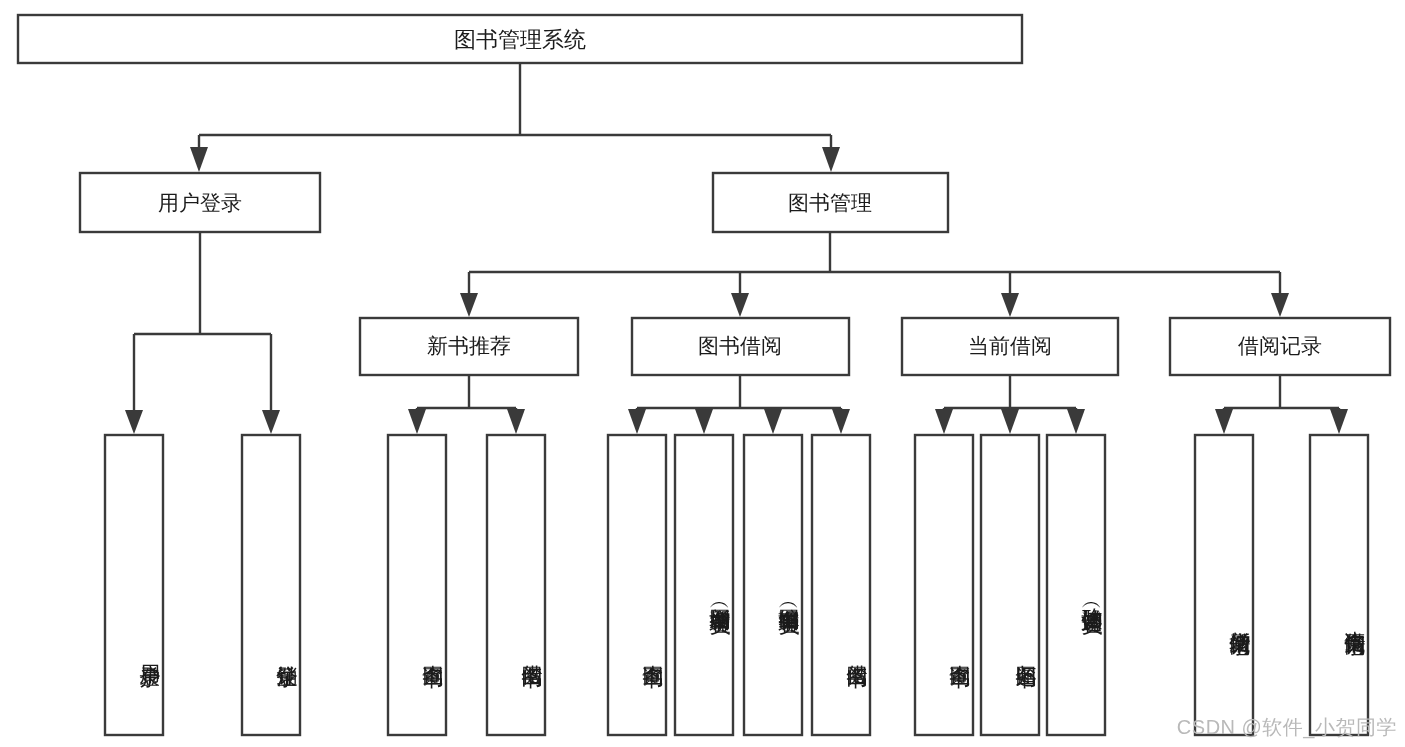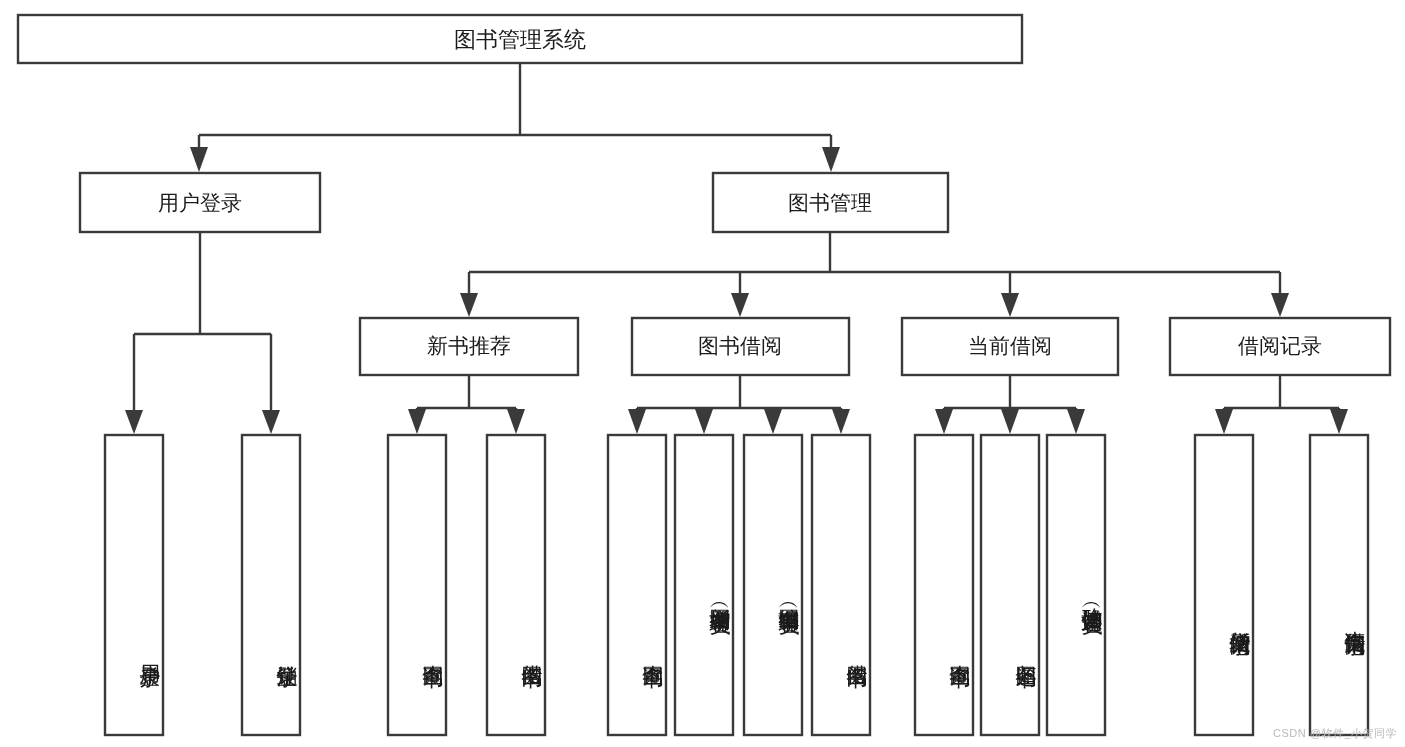--- a/index.html
+++ b/index.html
@@ -69,21 +69,21 @@
     align-items: flex-start;
     justify-content: center;
     white-space: nowrap;
     pointer-events: none;
   }
   .watermark {
     position: absolute;
     right: 8px;
     bottom: 6px;
     font-family: "Liberation Sans", "DejaVu Sans", sans-serif;
-    font-size: 11px;
+    font-size: 20px;
     color: #b9b9b9;
     letter-spacing: 0.5px;
     user-select: none;
   }
 </style>
 </head>
 <body>
 
 <div id="diagram-root">
 

